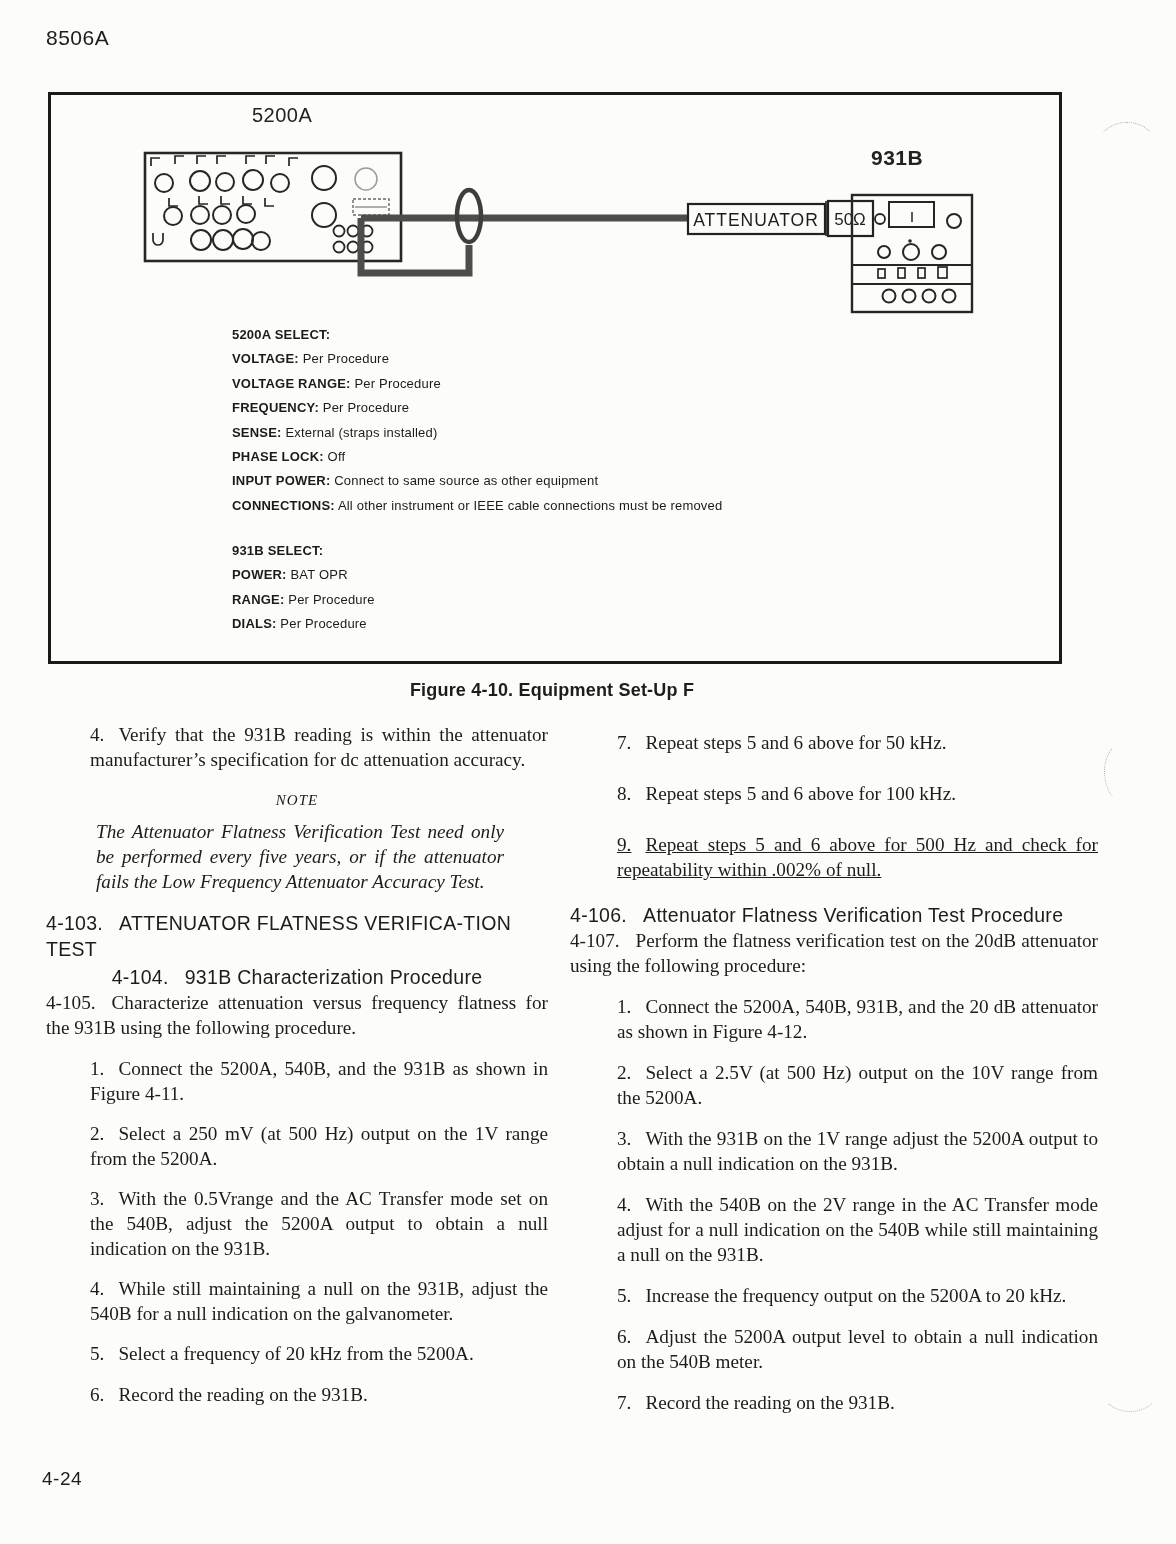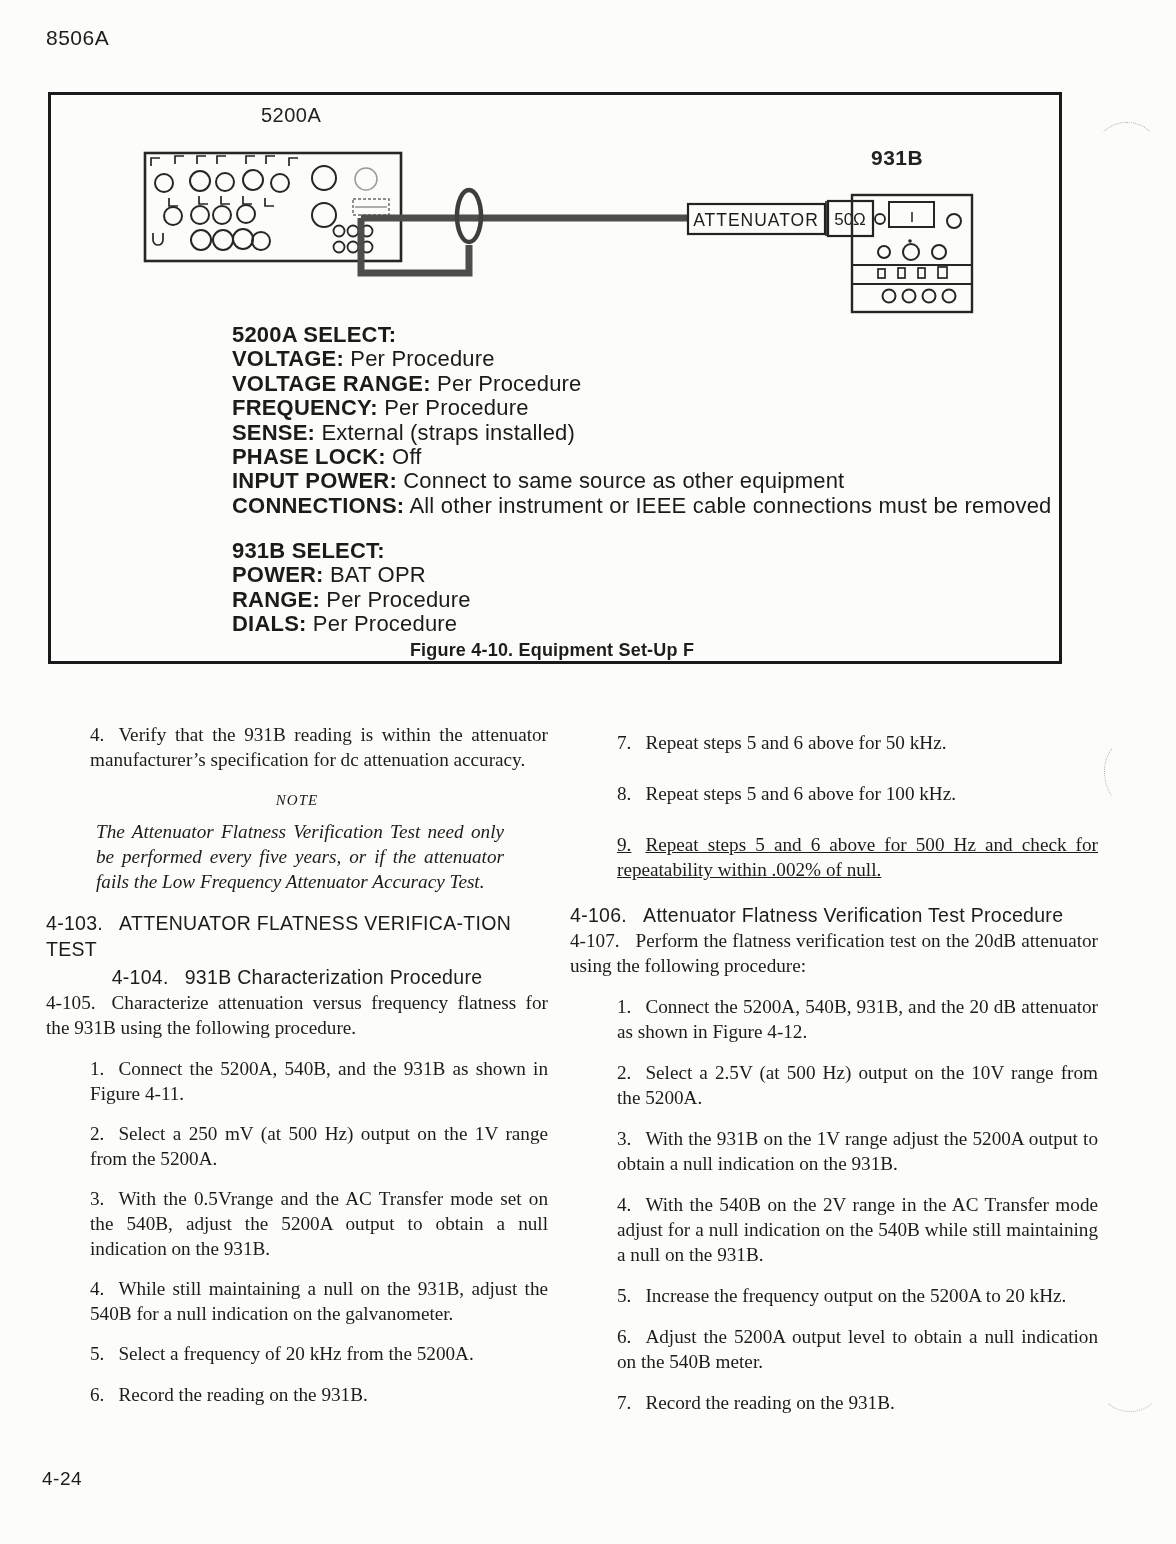--- a/index.html
+++ b/index.html
@@ -9,24 +9,24 @@
     font-family:"Liberation Serif", serif;
   }
   .sans{font-family:"Liberation Sans", sans-serif;}
   .abs{position:absolute;}
 
   .doc-number{left:46px;top:26px;font-size:21px;letter-spacing:.5px;}
   .page-number{left:42px;top:1468px;font-size:19px;letter-spacing:.5px;}
 
   .fig-box{left:48px;top:92px;width:1008px;height:566px;border:3px solid #1a1a1a;}
   .fig-label{font-size:20px;letter-spacing:.5px;color:#222;}
-  .settings{left:181px;font-family:"Liberation Sans",sans-serif;font-size:22px;
+  .settings{left:181px;font-family:"Liberation Sans",sans-serif;font-size:13px;
             line-height:24.4px;letter-spacing:.2px;color:#1b1b19;}
   .settings .lab{font-weight:bold;}
-  .fig-caption{left:48px;top:640px;width:1008px;text-align:center;
+  .fig-caption{left:48px;top:680px;width:1008px;text-align:center;
                font-family:"Liberation Sans",sans-serif;font-weight:bold;
                font-size:18px;letter-spacing:.2px;}
 
   .col{position:absolute;top:718px;font-size:19.2px;line-height:25px;
        text-align:justify;color:#1c1c1a;}
   .col-left{left:46px;width:502px;}
   .col-right{left:570px;width:528px;}
   .step{margin-left:44px;}
   .col-right .step{margin-left:47px;}
   .step .n{padding-right:14px;}
@@ -42,21 +42,21 @@
 </style>
 </head>
 <body>
 
 <div class="page">
 
   <div class="abs doc-number sans">8506A</div>
 
   <div class="abs fig-box">
 
-    <div class="abs fig-label sans" style="left:210px;top:9px;">5200A</div>
+    <div class="abs fig-label sans" style="left:201px;top:9px;">5200A</div>
     <div class="abs fig-label sans" style="left:820px;top:51px;font-size:21px;font-weight:bold;">931B</div>
 
     <svg class="abs" style="left:0;top:0;" width="1008" height="560" viewBox="0 0 1008 560">
 
       <g stroke="#262624" fill="none" stroke-width="2">
         <rect x="94" y="58" width="256" height="108" stroke-width="2.6"></rect>
 
         <g stroke-width="1.7">
           <path d="M100,71 V63 H109"></path>
             <path d="M124,69 V61 H133"></path>

